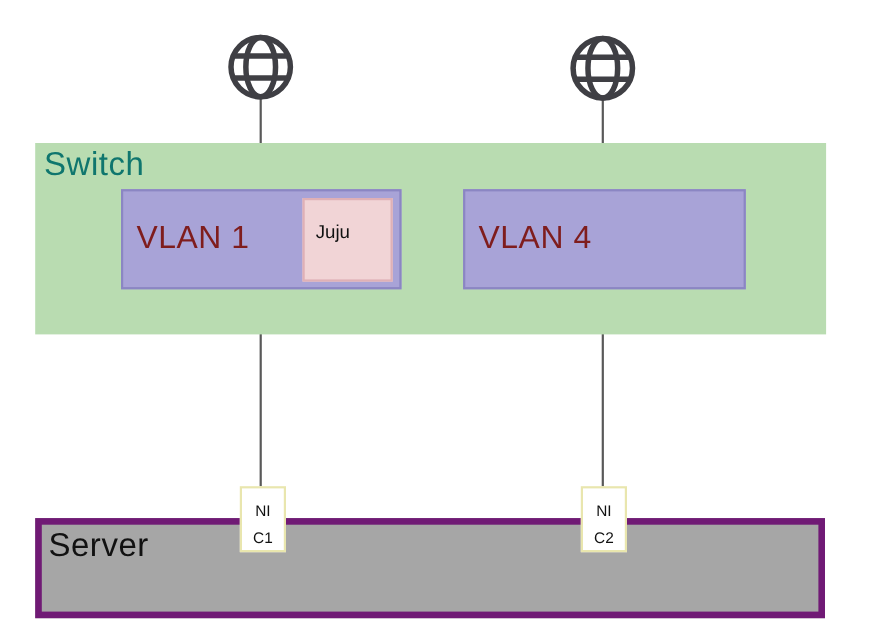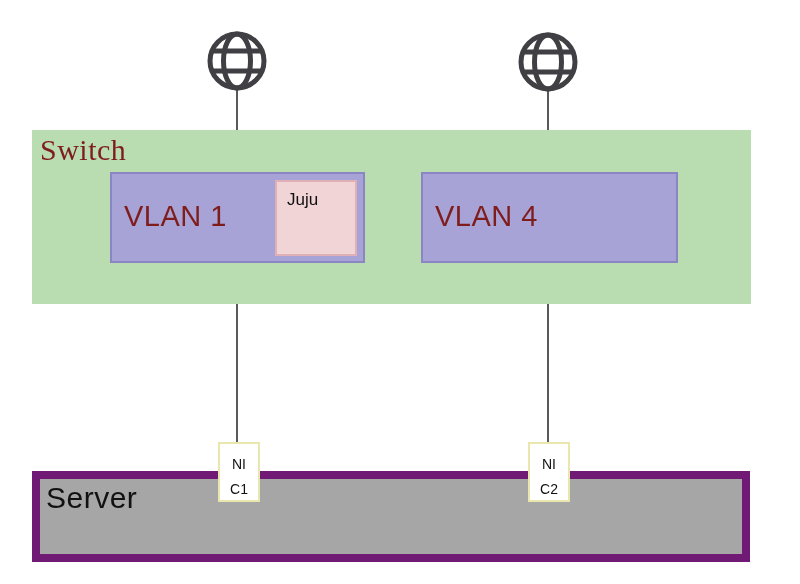--- a/index.html
+++ b/index.html
@@ -18,30 +18,29 @@
   .band-switch {
     position: absolute;
     left: 32px; top: 130px;
     width: 719px; height: 174px;
     background: #b9dcb1;
   }
   .band-switch .band-label {
     position: absolute;
     left: 8px; top: 3px;
     font-size: 30px;
-    color: #7f1d1d;
+    color: #0f766e;
     letter-spacing: 0.5px;
-    font-family: Liberation Serif, serif;
   }
   .band-server {
     position: absolute;
     left: 32px; top: 471px;
     width: 718px; height: 91px;
     background: #a6a6a6;
-    border: 8px solid #701a75;
+    border: 6px solid #701a75;
     box-sizing: border-box;
   }
   .band-server .band-label {
     position: absolute;
     left: 6px; top: 2px;
     font-size: 30px;
     color: #111111;
     letter-spacing: 0.5px;
   }
   .vlan {
@@ -65,21 +64,21 @@
   .juju-tag {
     position: absolute;
     left: 275px; top: 180px;
     width: 82px; height: 76px;
     background: #f1d4d6;
     border: 2px solid #dfb0b6;
     box-sizing: border-box;
     color: #111111;
     font-size: 17px;
     line-height: 28px;
-    padding: 4px 0 0 10px;
+    padding: 15px 0 0 10px;
   }
   .nic {
     position: absolute;
     width: 42px; height: 60px;
     background: #ffffff;
     border: 2px solid #e9e6ae;
     box-sizing: border-box;
     color: #111111;
     font-size: 14px;
     line-height: 25px;

